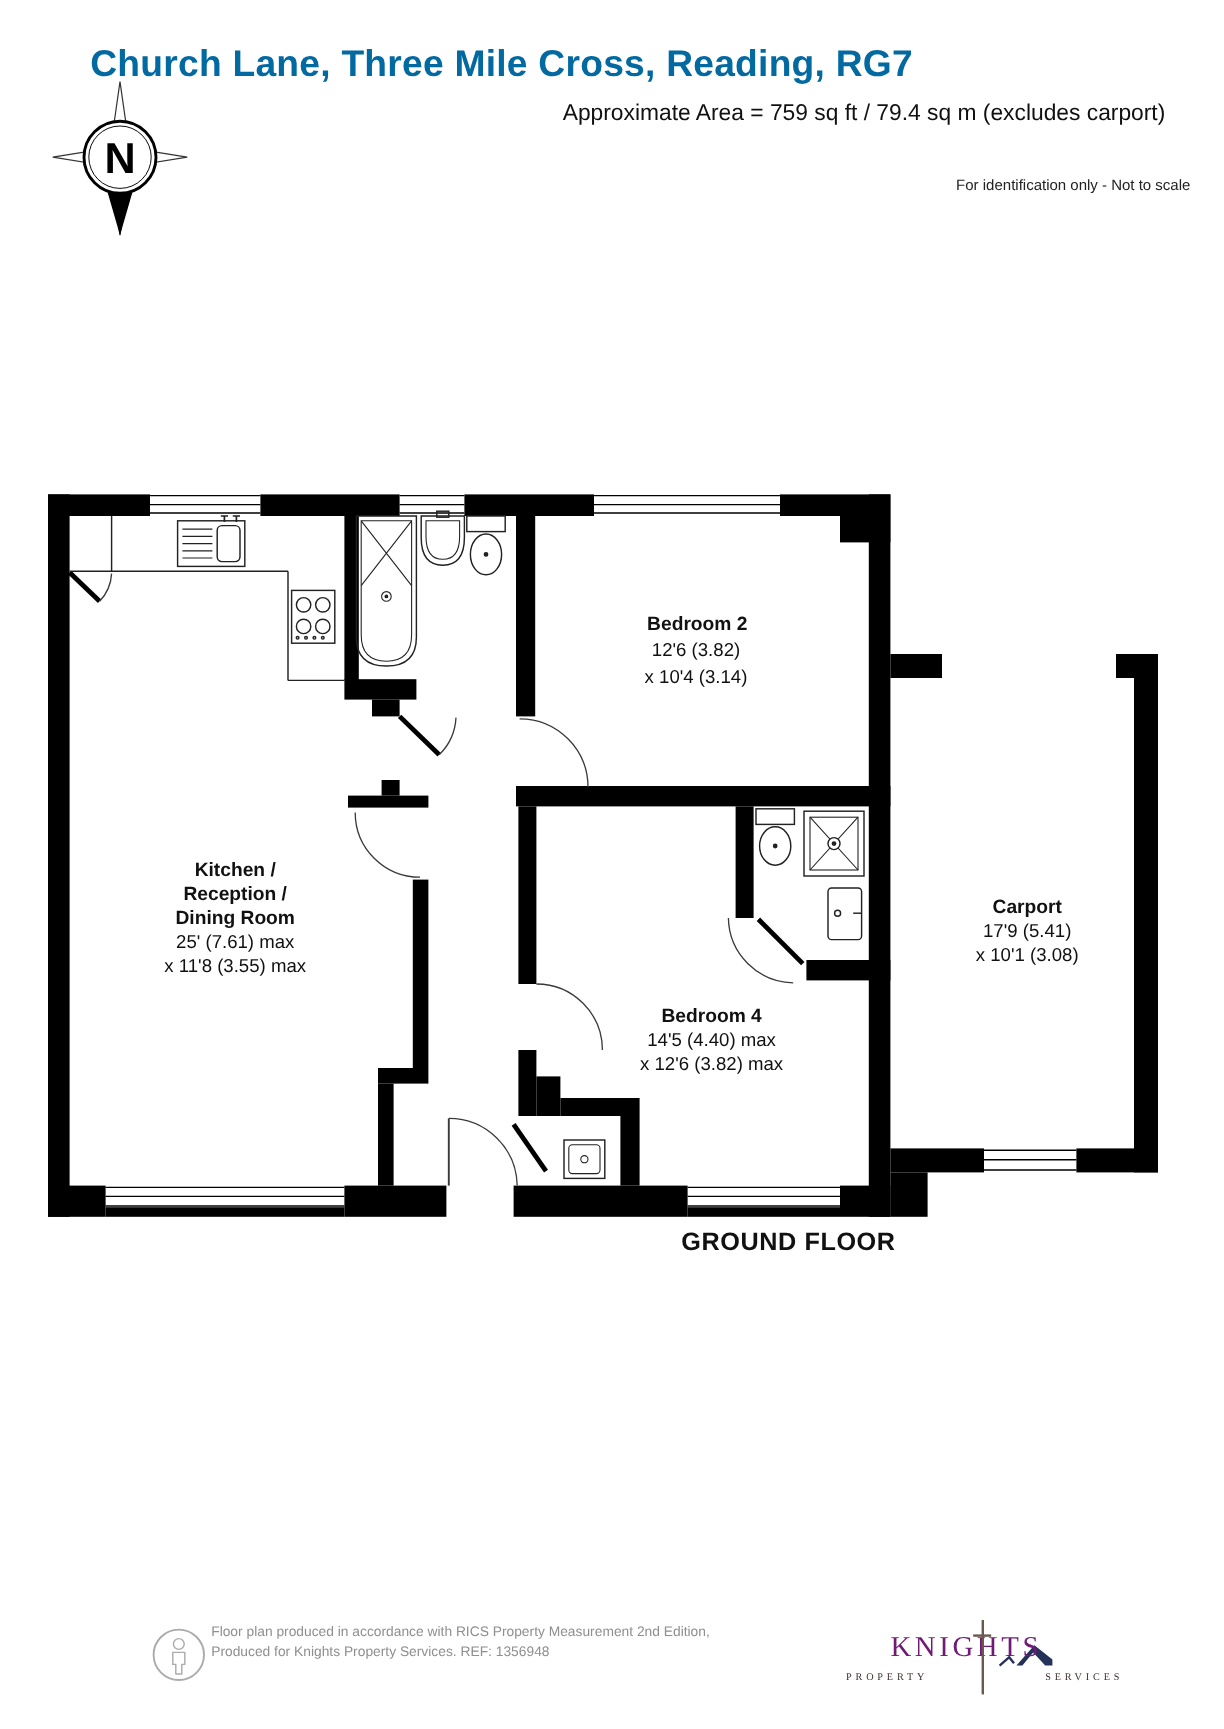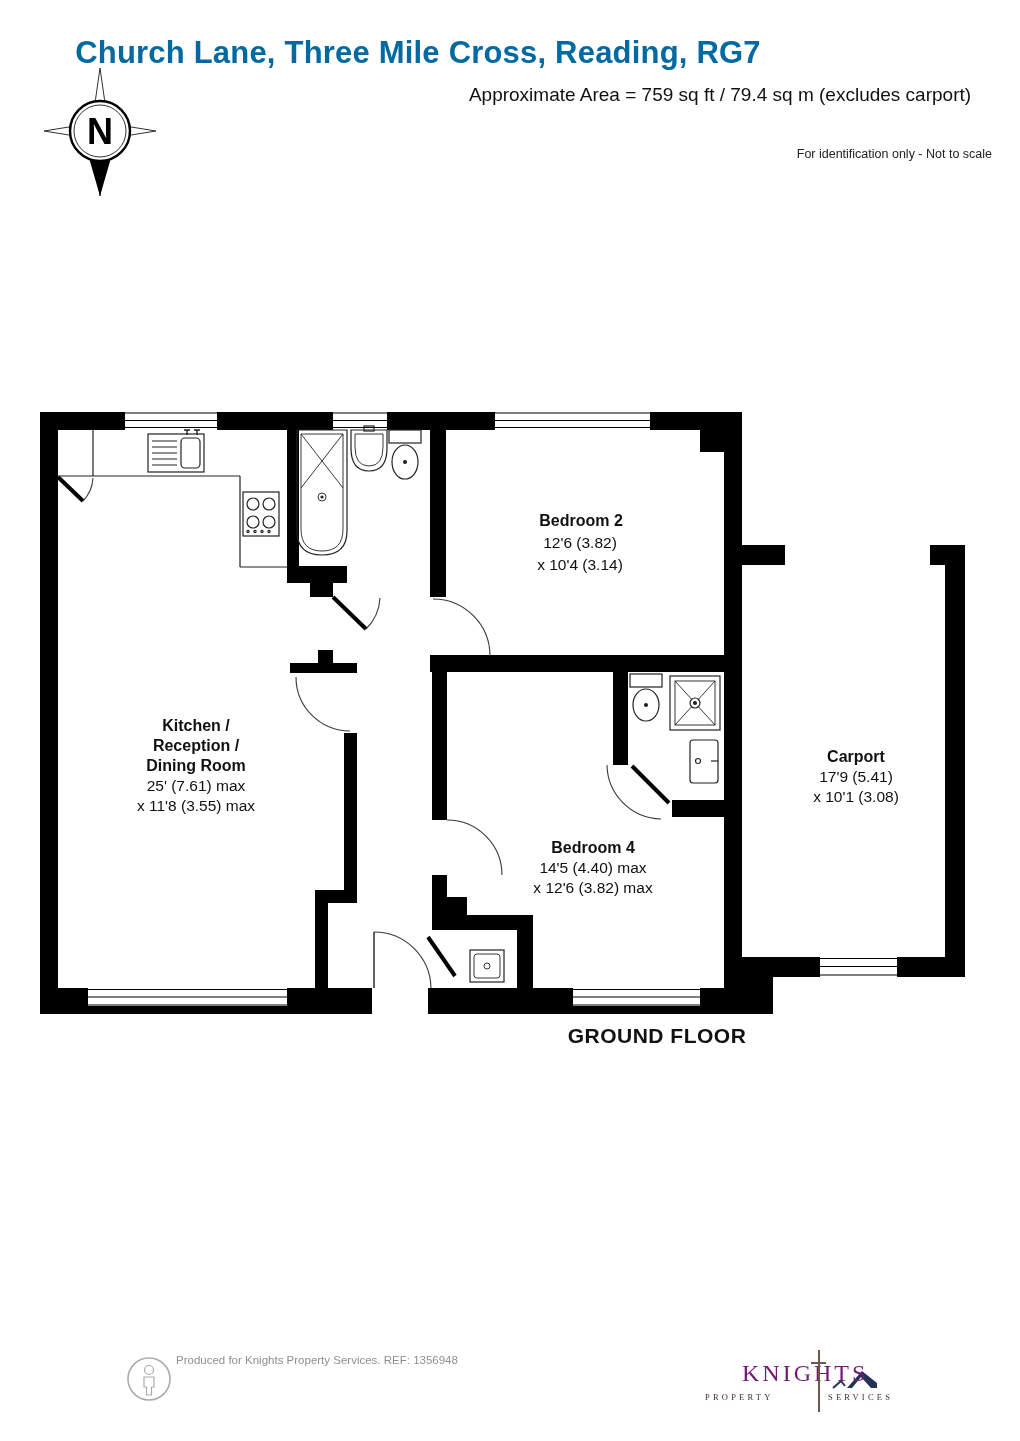--- a/index.html
+++ b/index.html
@@ -212,20 +212,21 @@
 
 <div class="abs room-label" style="left:856px;top:747px;">
   <div class="nm">Carport</div>
   <div class="dm">17'9 (5.41)</div>
   <div class="dm">x 10'1 (3.08)</div>
 </div>
 
 <div class="abs floor-label">GROUND FLOOR</div>
 
 <div class="abs footer-text">
+  <div>Floor plan produced in accordance with RICS Property Measurement 2nd Edition,</div>
   <div>Produced for Knights Property Services.   REF:   1356948</div>
 </div>
 
 <div class="abs logo-knights">KNIGHTS</div>
 <div class="abs sword-blade"></div>
 <div class="abs sword-guard"></div>
 <div class="abs logo-sub" style="left:705px;">PROPERTY</div>
-<div class="abs logo-sub" style="left:828px;">SERVICES</div>
+<div class="abs logo-sub" style="left:871px;">SERVICES</div>
 
 </body></html>

